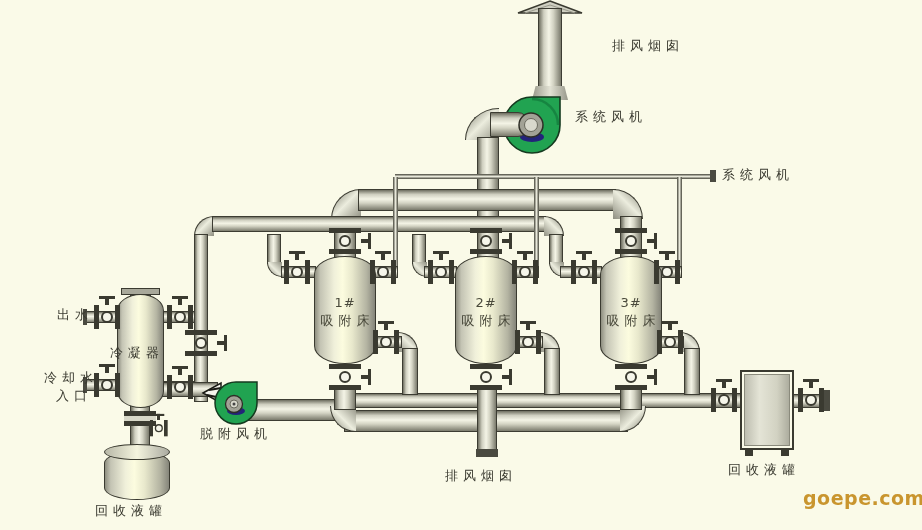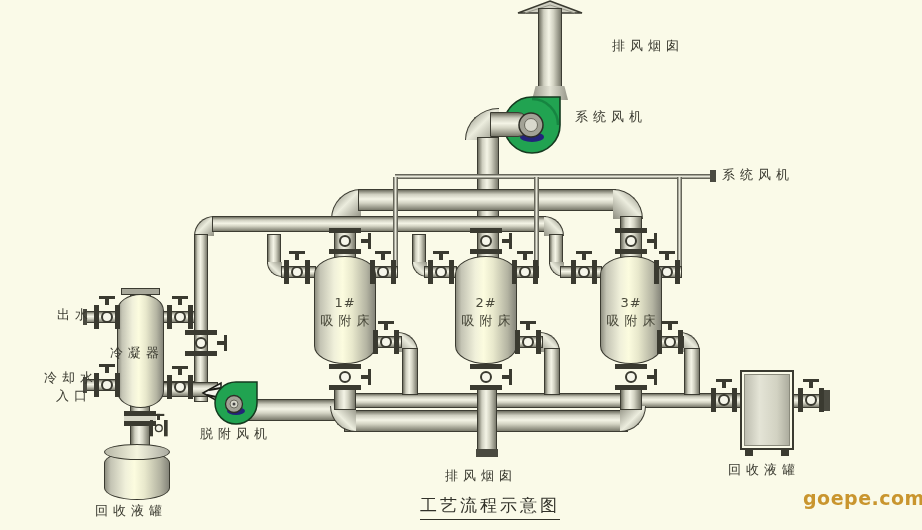--- a/index.html
+++ b/index.html
@@ -210,16 +210,15 @@
   <div class="lbl" style="left:575px;top:108px;">系统风机</div>
   <div class="lbl" style="left:722px;top:166px;">系统风机</div>
   <div class="lbl" style="left:57px;top:306px;">出水</div>
   <div class="lbl" style="left:110px;top:344px;">冷凝器</div>
   <div class="lbl" style="left:44px;top:369px;">冷却水</div>
   <div class="lbl" style="left:56px;top:387px;">入口</div>
   <div class="lbl" style="left:200px;top:425px;">脱附风机</div>
   <div class="lbl" style="left:95px;top:502px;">回收液罐</div>
   <div class="lbl" style="left:445px;top:467px;">排风烟囱</div>
   <div class="lbl" style="left:728px;top:461px;">回收液罐</div>
-  <div class="title" style="left:420px;top:494px;">工艺流程示意图</div>
   <div class="wm" style="left:803px;top:487px;">goepe.com</div>
 
 </div>
 
 </body></html>

